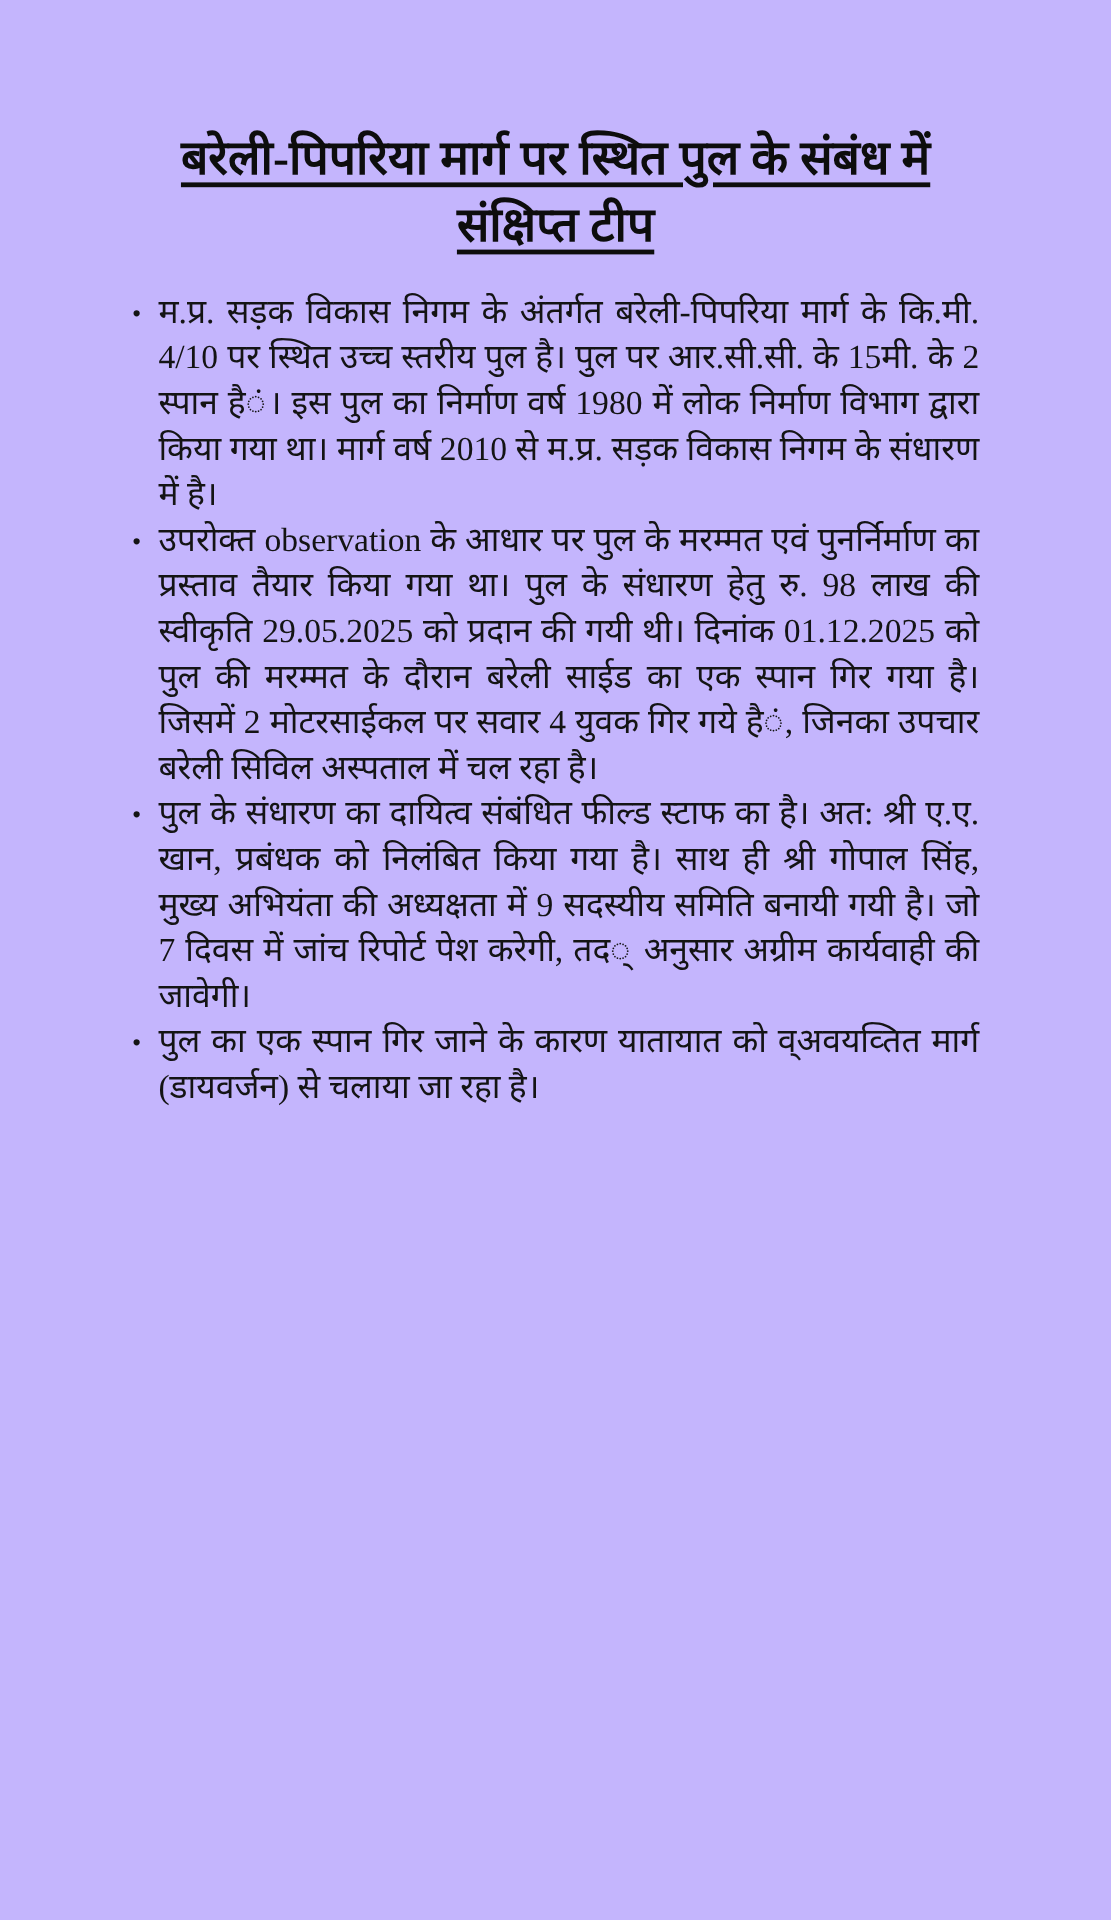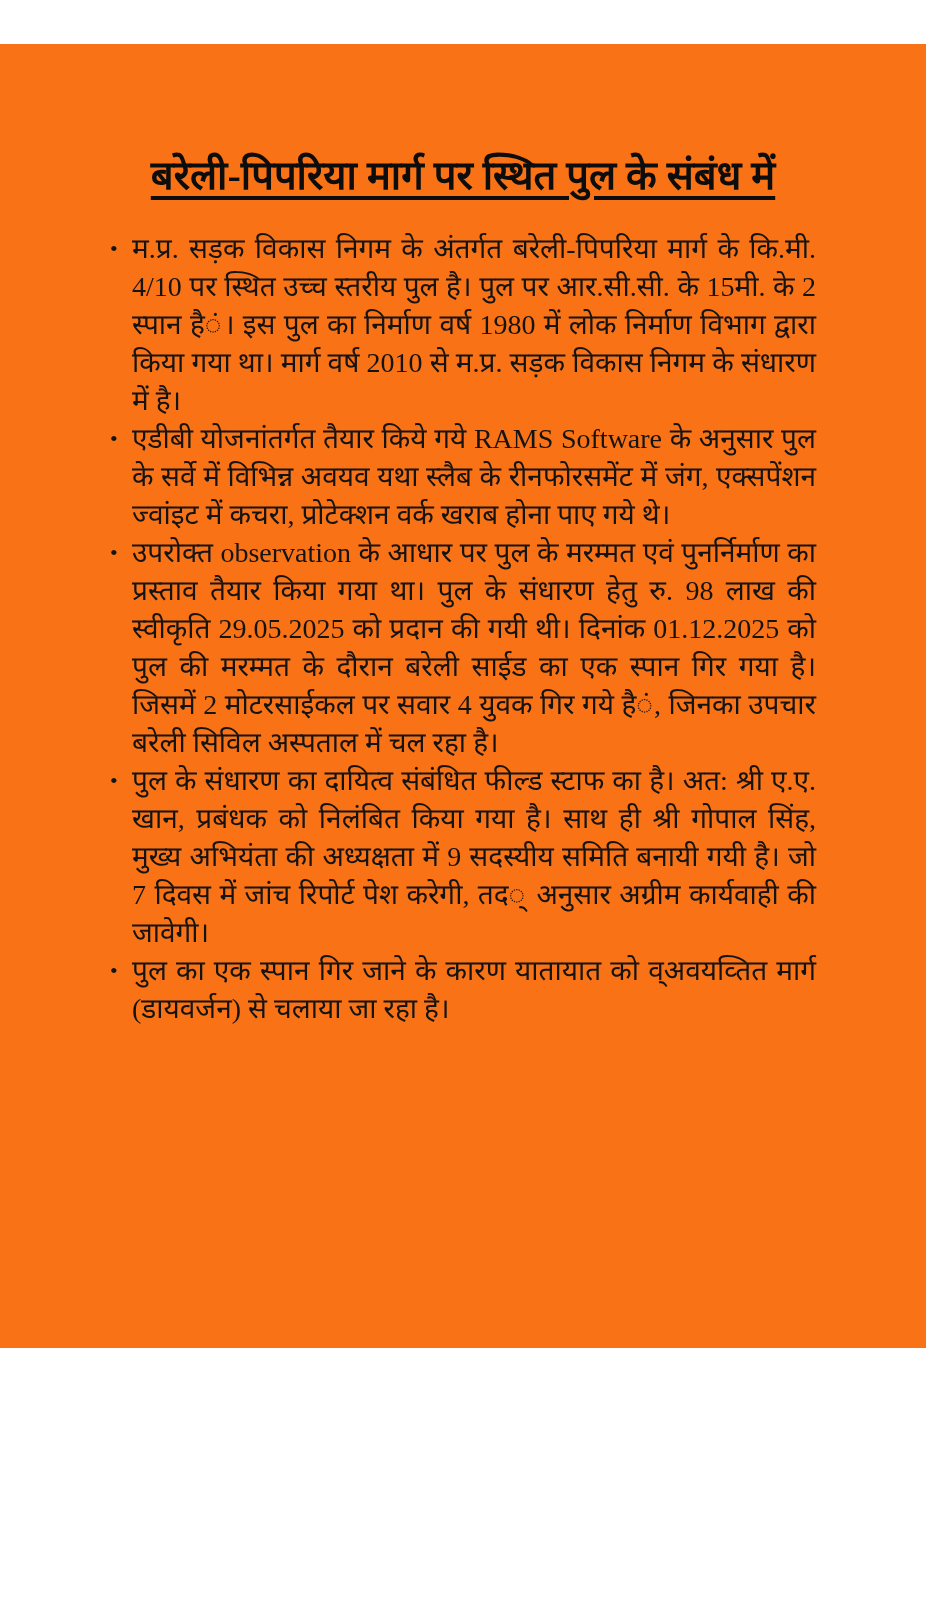--- a/index.html
+++ b/index.html
@@ -14,23 +14,22 @@
     overflow: hidden;
     font-family: "Liberation Serif", "DejaVu Serif", serif;
     color: #111111;
     -webkit-font-smoothing: antialiased;
   }
   .page {
     position: absolute;
     top: 0;
     left: 0;
     width: 926px;
-    height: 1304px;
-    background: #f97316;
-    margin-top: 44px;
+    height: 1600px;
+    background: #c4b5fd;
   }
   .title {
     margin: 104px 80px 26px 80px;
     text-align: center;
     font-size: 40px;
     line-height: 1.4;
     font-weight: 700;
     color: #0d0d0d;
   }
   .title-line {
@@ -64,23 +63,23 @@
     color: #141414;
   }
 </style>
 </head>
 <body>
 
 <div class="page">
 
   <h1 class="title">
     <span class="title-line">बरेली-पिपरिया मार्ग पर स्थित पुल के संबंध में</span>
+    <span class="title-line">संक्षिप्त टीप</span>
   </h1>
 
   <ul class="notes">
     <li class="note">म.प्र. सड़क विकास निगम के अंतर्गत बरेली-पिपरिया मार्ग के कि.मी. 4/10 पर स्थित उच्च स्तरीय पुल है। पुल पर आर.सी.सी. के 15मी. के 2 स्पान है◌ं। इस पुल का निर्माण वर्ष 1980 में लोक निर्माण विभाग द्वारा किया गया था। मार्ग वर्ष 2010 से म.प्र. सड़क विकास निगम के संधारण में है।</li>
-    <li class="note">एडीबी योजनांतर्गत तैयार किये गये RAMS Software के अनुसार पुल के सर्वे में विभिन्न अवयव यथा स्लैब के रीनफोरसमेंट में जंग, एक्सपेंशन ज्वांइट में कचरा, प्रोटेक्शन वर्क खराब होना पाए गये थे।</li>
     <li class="note">उपरोक्त observation के आधार पर पुल के मरम्मत एवं पुनर्निर्माण का प्रस्ताव तैयार किया गया था। पुल के संधारण हेतु रु. 98 लाख की स्वीकृति 29.05.2025 को प्रदान की गयी थी। दिनांक 01.12.2025 को पुल की मरम्मत के दौरान बरेली साईड का एक स्पान गिर गया है। जिसमें 2 मोटरसाईकल पर सवार 4 युवक गिर गये है◌ं, जिनका उपचार बरेली सिविल अस्पताल में चल रहा है।</li>
     <li class="note">पुल के संधारण का दायित्व संबंधित फील्ड स्टाफ का है। अत: श्री ए.ए. खान, प्रबंधक को निलंबित किया गया है। साथ ही श्री गोपाल सिंह, मुख्य अभियंता की अध्यक्षता में 9 सदस्यीय समिति बनायी गयी है। जो 7 दिवस में जांच रिपोर्ट पेश करेगी, तद◌् अनुसार अग्रीम कार्यवाही की जावेगी।</li>
     <li class="note">पुल का एक स्पान गिर जाने के कारण यातायात को व्अवयव्तित मार्ग (डायवर्जन) से चलाया जा रहा है।</li>
   </ul>
 
 </div>
 
 </body></html>

